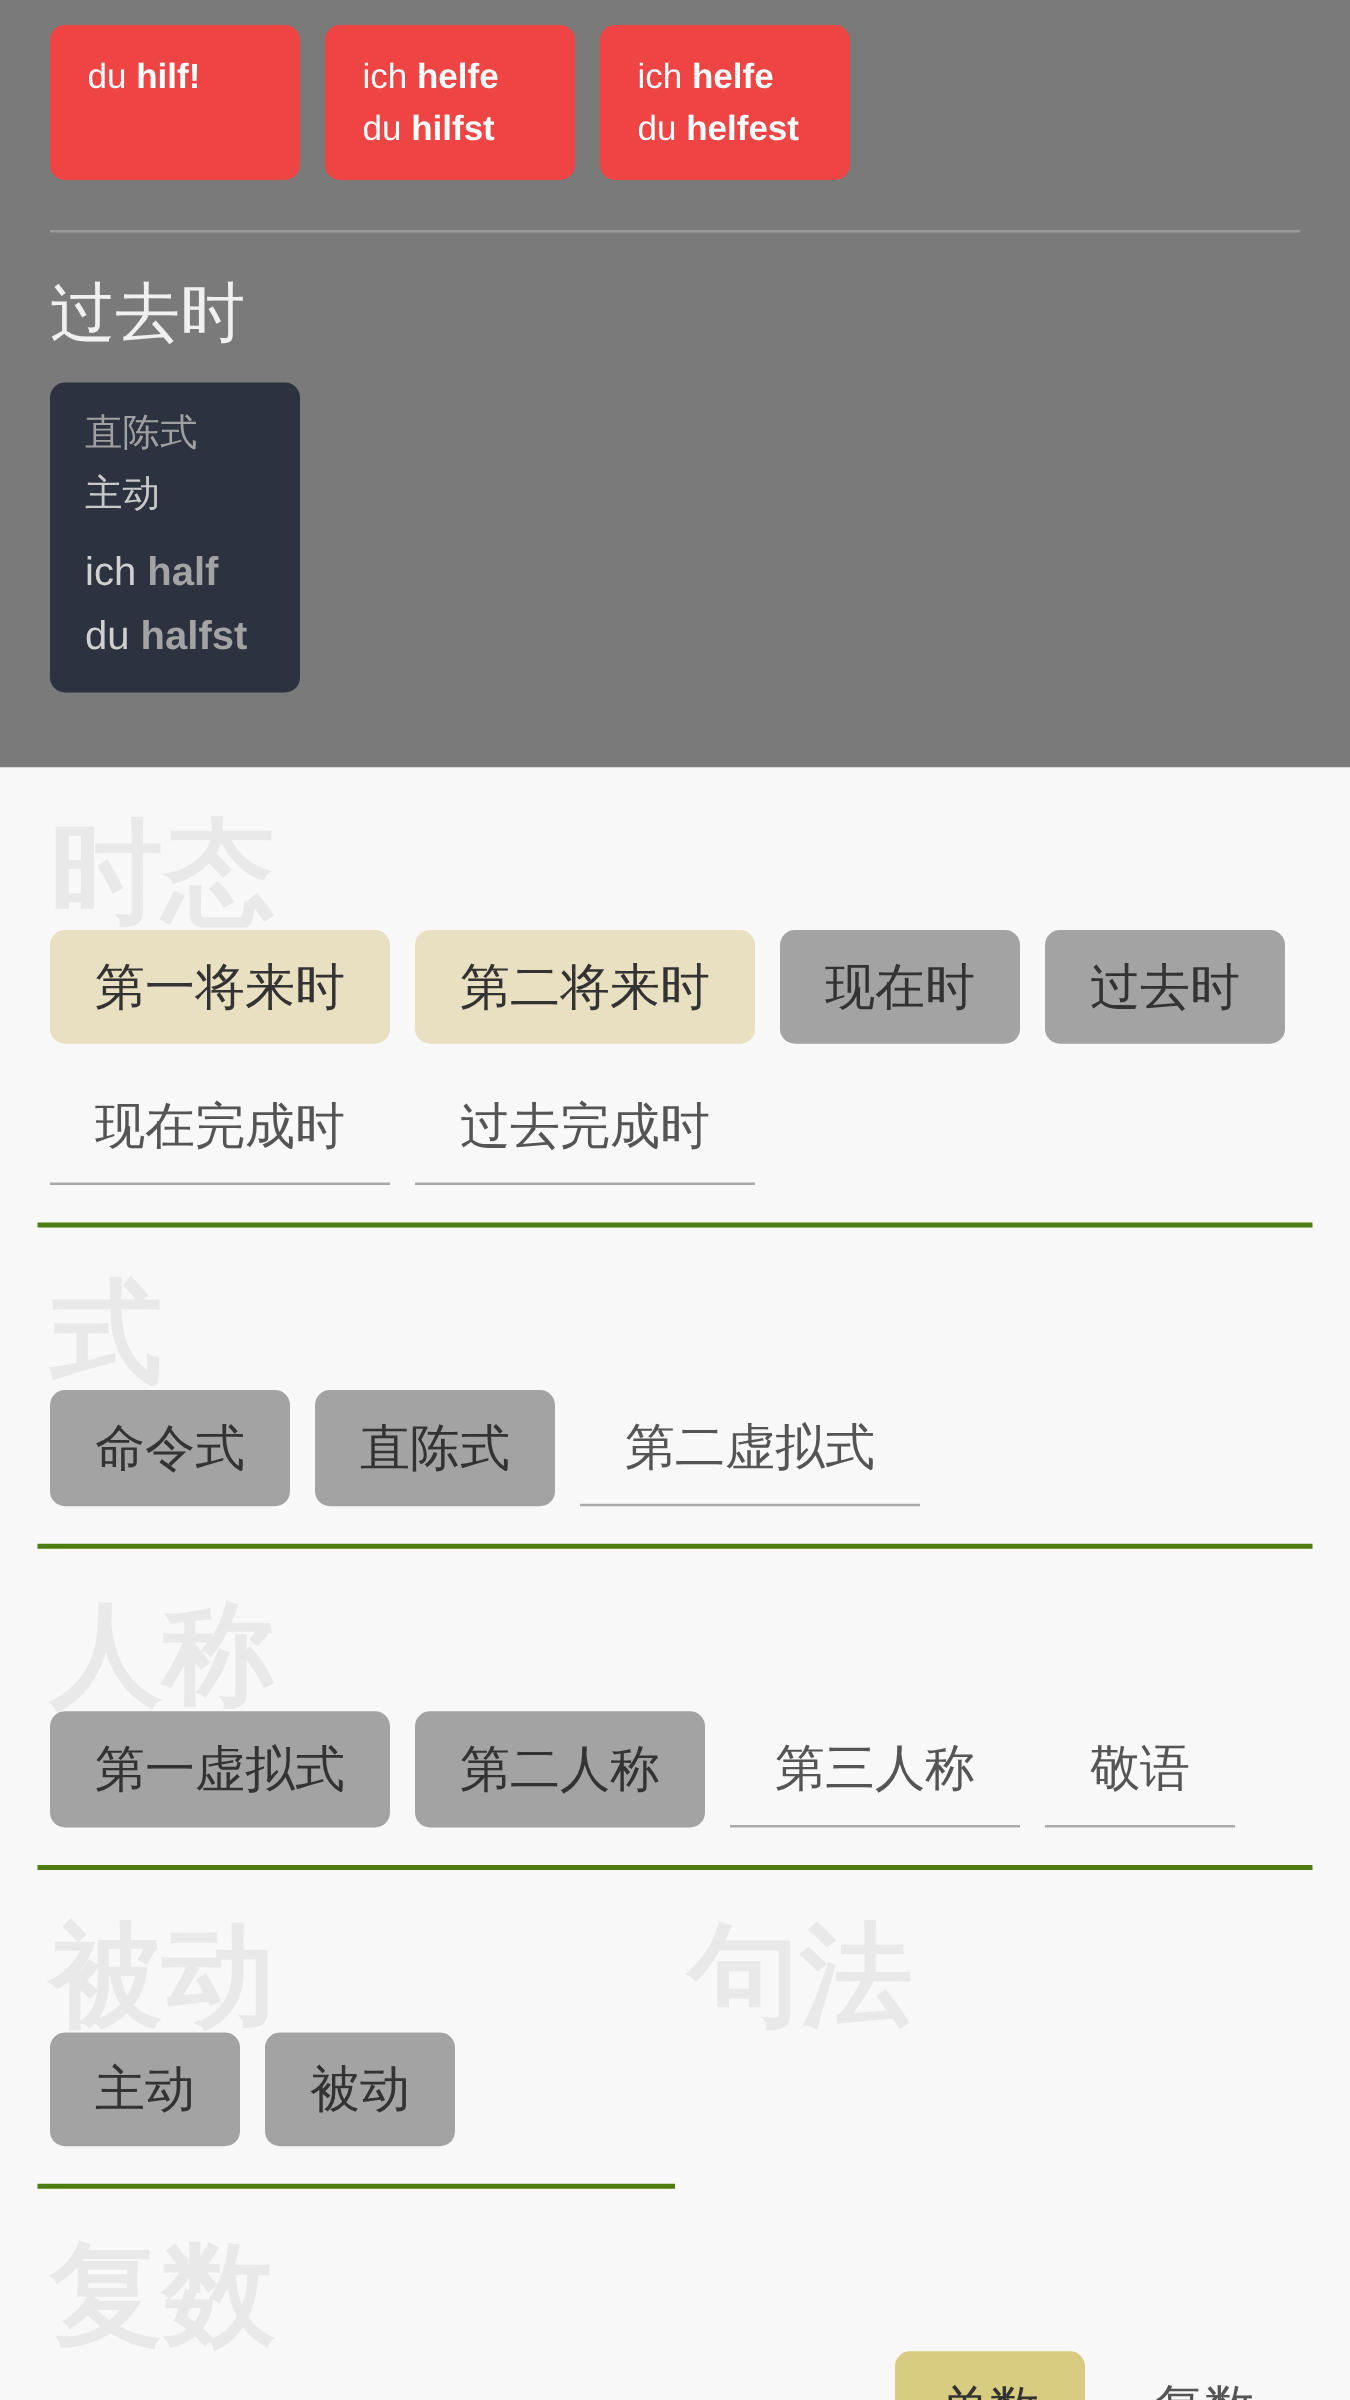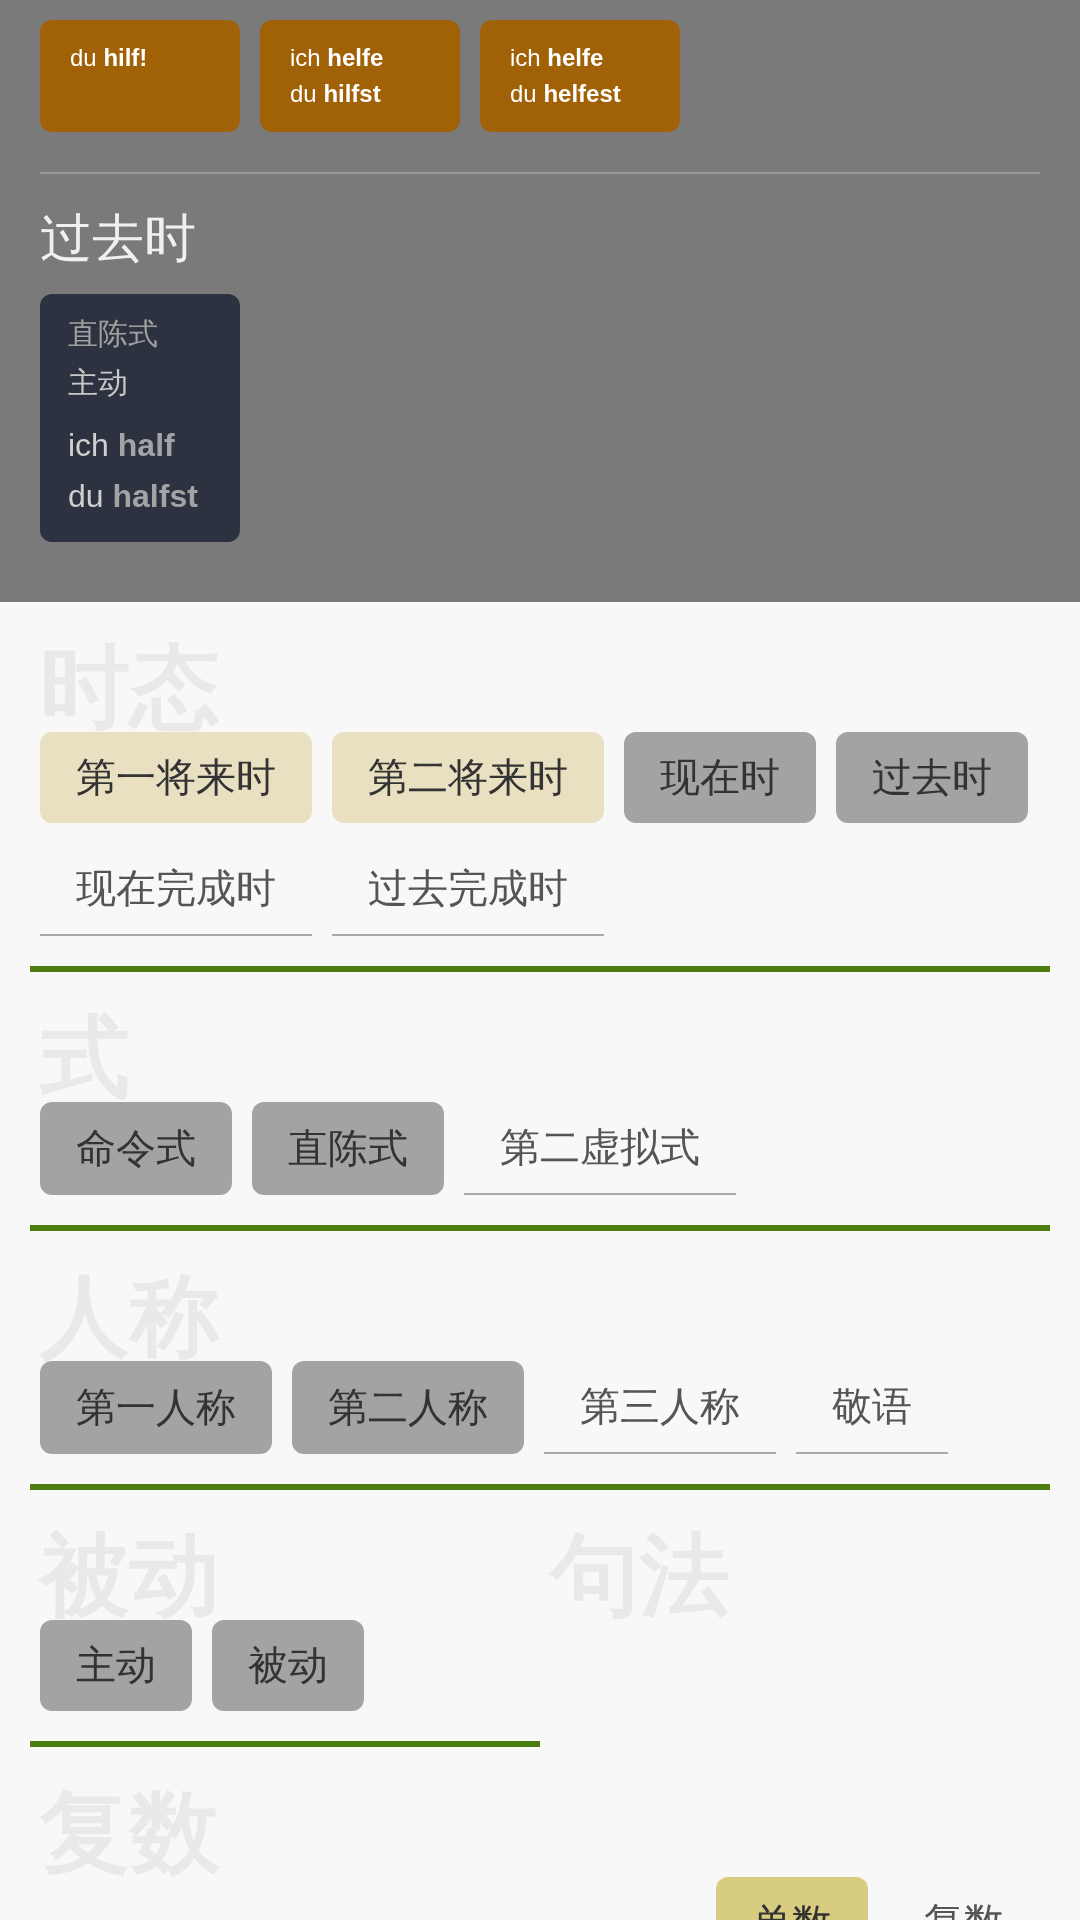--- a/index.html
+++ b/index.html
@@ -17,25 +17,25 @@
       padding: 20px 40px 60px 40px;
     }
 
     .conjugation-cards {
       display: flex;
       gap: 20px;
       margin-bottom: 40px;
     }
 
     .conj-card {
-      background: #a16207;
+      background: #ef4444;
       color: #ffffff;
       border-radius: 12px;
       padding: 20px 30px;
-      font-size: 24px;
+      font-size: 28px;
       line-height: 1.5;
       min-width: 200px;
     }
 
     .conj-card span.normal { font-weight: 400; }
     .conj-card span.bold { font-weight: 700; }
 
     .section-title-dark {
       color: #f0f0f0;
       font-size: 52px;
@@ -83,21 +83,21 @@
     }
 
     
     .filter-panel {
       background: #f8f8f8;
       padding: 0 30px 60px 30px;
     }
 
     .filter-section {
       padding: 40px 0 20px 0;
-      border-bottom: 6px solid #4d7c0f;
+      border-bottom: 4px solid #4d7c0f;
     }
 
     .filter-section:last-child {
       border-bottom: none;
     }
 
     .filter-bg-label {
       font-size: 90px;
       font-weight: 700;
       color: rgba(0,0,0,0.06);
@@ -204,21 +204,21 @@
     <div class="filter-chips">
       <button class="chip active">命令式</button>
       <button class="chip active">直陈式</button>
       <button class="chip outlined">第二虚拟式</button>
     </div>
   </div>
 
   <div class="filter-section">
     <div class="filter-bg-label">人称</div>
     <div class="filter-chips">
-      <button class="chip active">第一人称</button>
+      <button class="chip active">第一虚拟式</button>
       <button class="chip active">第二人称</button>
       <button class="chip outlined">第三人称</button>
       <button class="chip outlined">敬语</button>
     </div>
   </div>
 
   <div class="filter-row-split">
     <div class="filter-section">
       <div class="filter-bg-label">被动</div>
       <div class="filter-chips">

